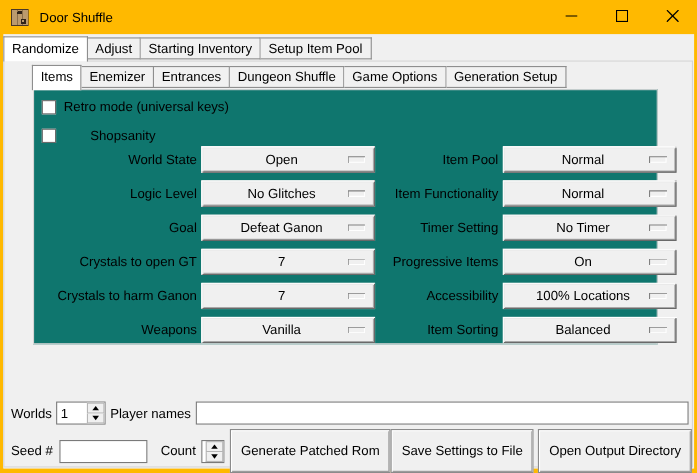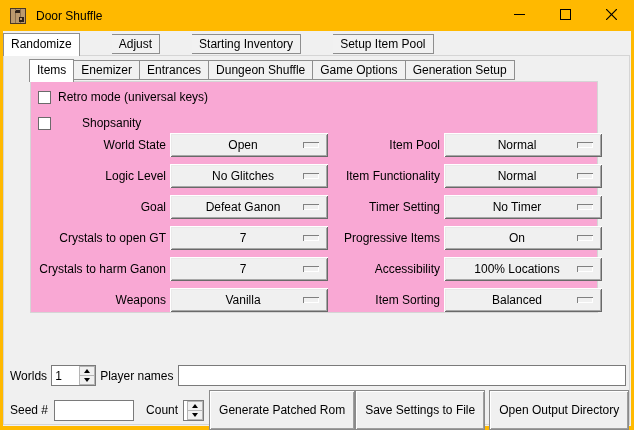--- a/index.html
+++ b/index.html
@@ -22,51 +22,51 @@
   .win-btn { width:46px; height:100%; display:flex; align-items:center; justify-content:center; }
 
   
   .client {
     position:absolute; left:3px; right:3px; top:31px; bottom:4px;
     background:#F0F0F0;
   }
 
   
   .tabstrip { position:absolute; display:flex; align-items:flex-end; height:23px; z-index:3; }
-  .tabstrip.outer { top:2px; left:0;gap:32px; }
+  .tabstrip.outer { top:2px; left:0; }
   .tab {
     height:20px; line-height:18px; padding:0 7px;
     background:#F1F1F1; border:1px solid #8E8E8E; border-left-width:0;
     margin-bottom:2px; white-space:nowrap; cursor:default;
   }
   .tab:first-child { border-left-width:1px; }
   .tab.selected {
     height:23px; line-height:21px; margin-bottom:0;
     background:#FFFFFF; border-bottom:none; position:relative; z-index:4;
   }
 
   .pane-outer {
     position:absolute; left:0; right:1px; top:24px; bottom:1px;
     border:1px solid #D5D5D5; background:#F0F0F0;
   }
   .tabstrip.inner { top:3px; left:25px; }
   .pane-inner {
     position:absolute; left:26px; top:25px; width:568px; height:232px;
-    border:1px solid #D5D5D5; background:#f9a8d4;
+    border:1px solid #D5D5D5; background:#0f766e;
   }
 
   
   .checkbox-row { display:flex; align-items:center; margin:8px 0 0 7px; }
   .checkbox-row + .checkbox-row { margin-top:12px;gap:24px; }
   .cb { width:13px; height:13px; background:#FFFFFF; border:1px solid #6B6B6B; flex:0 0 auto; }
   .cb-label { margin-left:7px; white-space:nowrap; }
 
   
   .options-grid {
-    position:absolute; top:51px; left:6px;
+    position:absolute; top:51px; left:19px;
     display:grid; grid-template-columns:129px 158px 108px 158px;
     column-gap:4px; row-gap:7px;
   }
   .opt-label {
     display:flex; align-items:center; justify-content:flex-end;
     white-space:nowrap;
   }
   .dd {
     position:relative; height:24px; background:#F0F0F0; cursor:default;
     box-shadow: inset 1px 1px 0 #FFFFFF, inset -1px -1px 0 #696969,

